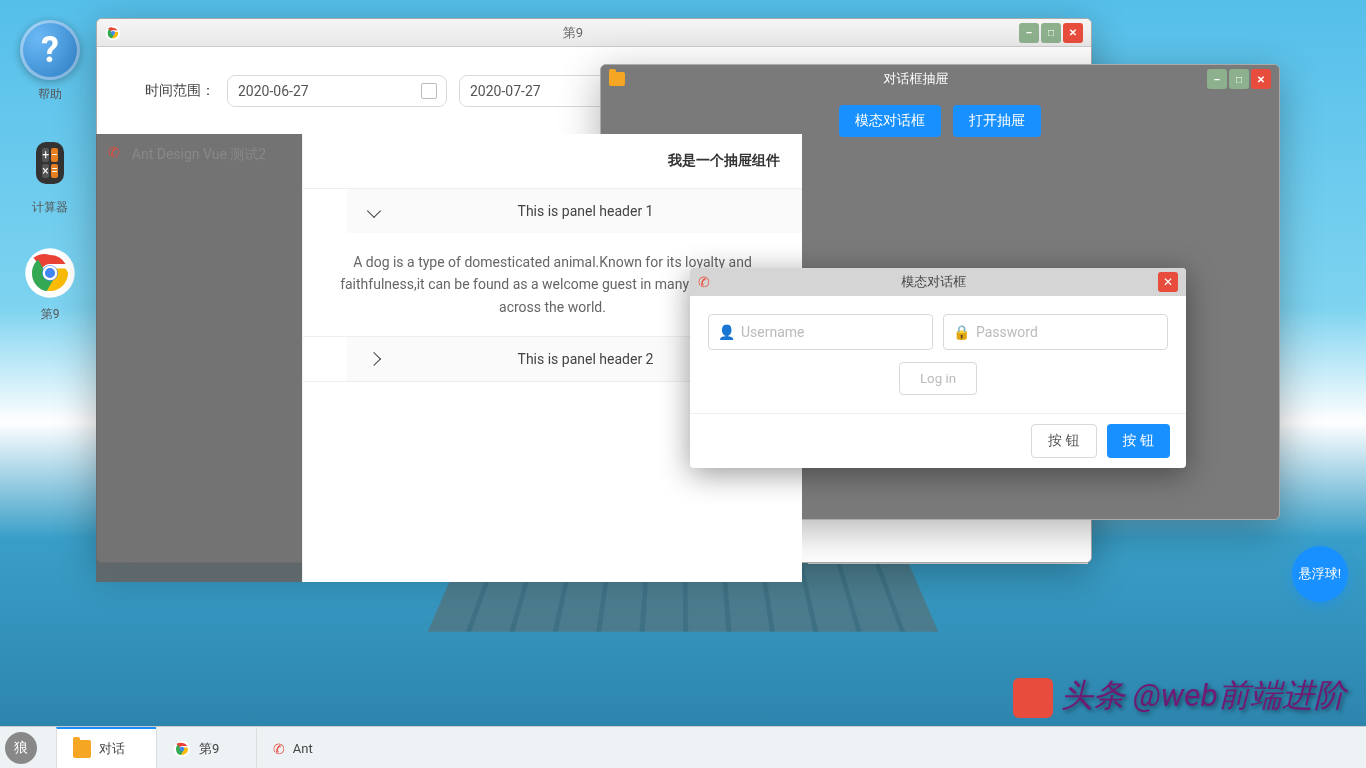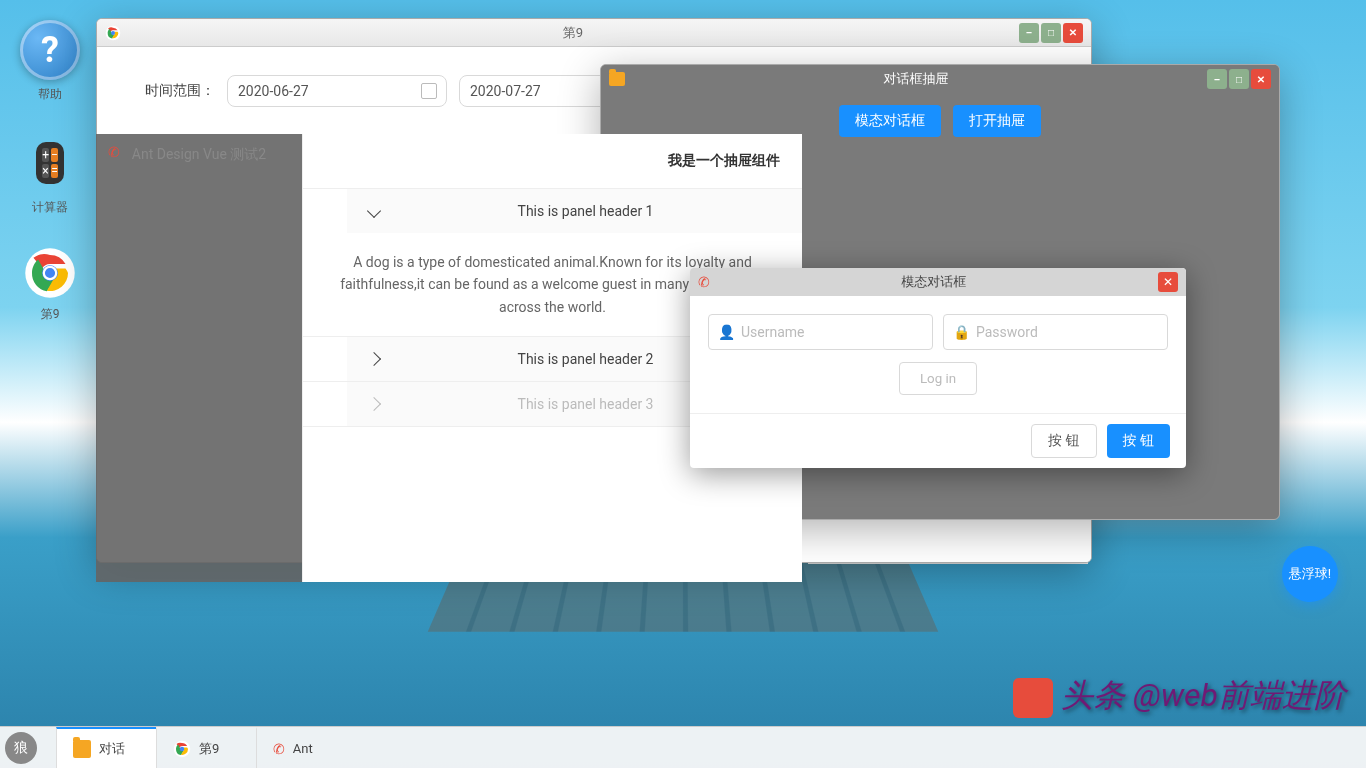--- a/index.html
+++ b/index.html
@@ -68,21 +68,21 @@
 .collapse{border-top:1px solid #eee;}
 .collapse-item{border-bottom:1px solid #eee;}
 .collapse-header{padding:14px 22px;display:flex;align-items:center;gap:12px;font-size:14px;color:#444;cursor:pointer;background:#fafafa;margin-left:44px;}
 .collapse-header.disabled{color:#bbb;}
 .arrow{width:10px;height:10px;border-right:1.5px solid currentColor;border-bottom:1.5px solid currentColor;transform:rotate(-45deg);}
 .arrow.down{transform:rotate(45deg);}
 .collapse-header-text{flex:1;text-align:center;}
 .collapse-content{padding:18px 22px;font-size:14px;color:#666;line-height:1.6;text-align:center;}
 .table-peek{position:absolute;left:808px;top:520px;width:280px;height:44px;background:#fff;border:1px solid #eee;z-index:8;display:flex;align-items:center;}
 .table-peek-cell{padding:0 16px;font-size:13px;color:#555;border-left:1px solid #eee;}
-.float-ball{position:absolute;right:28px;top:546px;width:56px;height:56px;border-radius:50%;background:#1890ff;color:#fff;display:flex;align-items:center;justify-content:center;font-size:13px;text-align:center;z-index:40;box-shadow:0 4px 12px rgba(24,144,255,.5);cursor:pointer;line-height:1.2;}
+.float-ball{position:absolute;right:18px;top:546px;width:56px;height:56px;border-radius:50%;background:#1890ff;color:#fff;display:flex;align-items:center;justify-content:center;font-size:13px;text-align:center;z-index:40;box-shadow:0 4px 12px rgba(24,144,255,.5);cursor:pointer;line-height:1.2;}
 .taskbar{position:absolute;left:0;right:0;bottom:0;height:42px;background:rgba(248,248,248,.95);border-top:1px solid #ccc;display:flex;align-items:center;z-index:50;}
 .start-btn{width:42px;height:42px;display:flex;align-items:center;justify-content:center;cursor:pointer;}
 .start-circle{width:32px;height:32px;border-radius:50%;background:#888;color:#fff;display:flex;align-items:center;justify-content:center;font-size:14px;}
 .task-items{display:flex;height:100%;margin-left:14px;}
 .task-item{display:flex;align-items:center;gap:8px;padding:0 16px;border-left:1px solid #ddd;border-top:2px solid transparent;font-size:13px;color:#444;cursor:pointer;min-width:100px;}
 .task-item.active{background:#fff;border-top-color:#1890ff;}
 .task-ico{width:18px;height:18px;}
 input::placeholder{color:#bbb;}
 </style>
 </head>
@@ -170,26 +170,20 @@
           <span class="collapse-header-text">This is panel header 1</span>
         </div>
         <div class="collapse-content">A dog is a type of domesticated animal.Known for its loyalty and faithfulness,it can be found as a welcome guest in many households across the world.</div>
       </div>
       <div class="collapse-item">
         <div class="collapse-header">
           <span class="arrow"></span>
           <span class="collapse-header-text">This is panel header 2</span>
         </div>
       </div>
-      <div class="collapse-item">
-        <div class="collapse-header disabled">
-          <span class="arrow"></span>
-          <span class="collapse-header-text">This is panel header 3</span>
-        </div>
-      </div>
     </div>
   </div>
 </div>
 
 <div class="window win2">
   <div class="titlebar">
     <div class="folder-ico"></div>
     <div class="titlebar-title">对话框抽屉</div>
     <div class="titlebar-btns">
       <div class="tbtn min">–</div>

